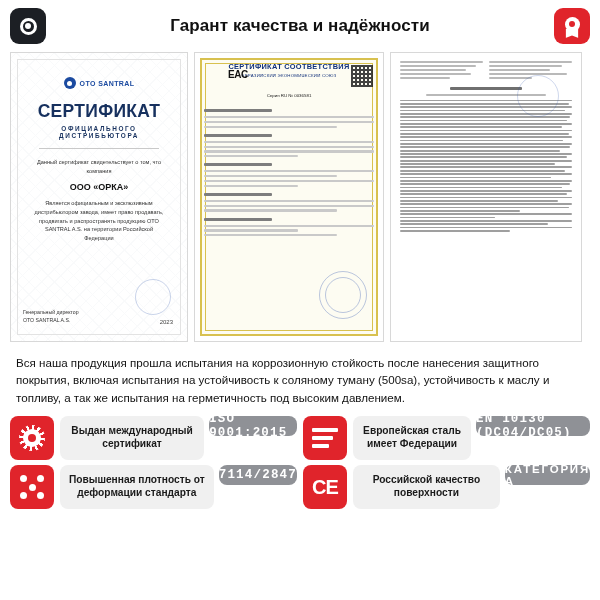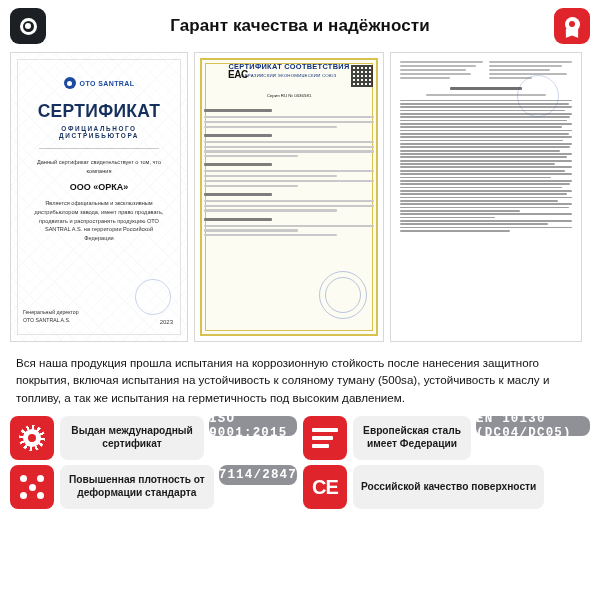--- a/index.html
+++ b/index.html
@@ -366,17 +366,18 @@
         </div>
         <div class="fvalue">7114/2847</div>
       </div>
       <div class="fcell">
         <div class="ftop">
           <div class="ficon">
               <div class="ic-ce">CE</div>
             </div>
           <div class="flabel">Российской качество поверхности</div>
         </div>
+        <div class="fvalue plain">КАТЕГОРИЯ А</div>
       </div>
     </div>
 
   </div>
 </div>
 
 </body></html>

